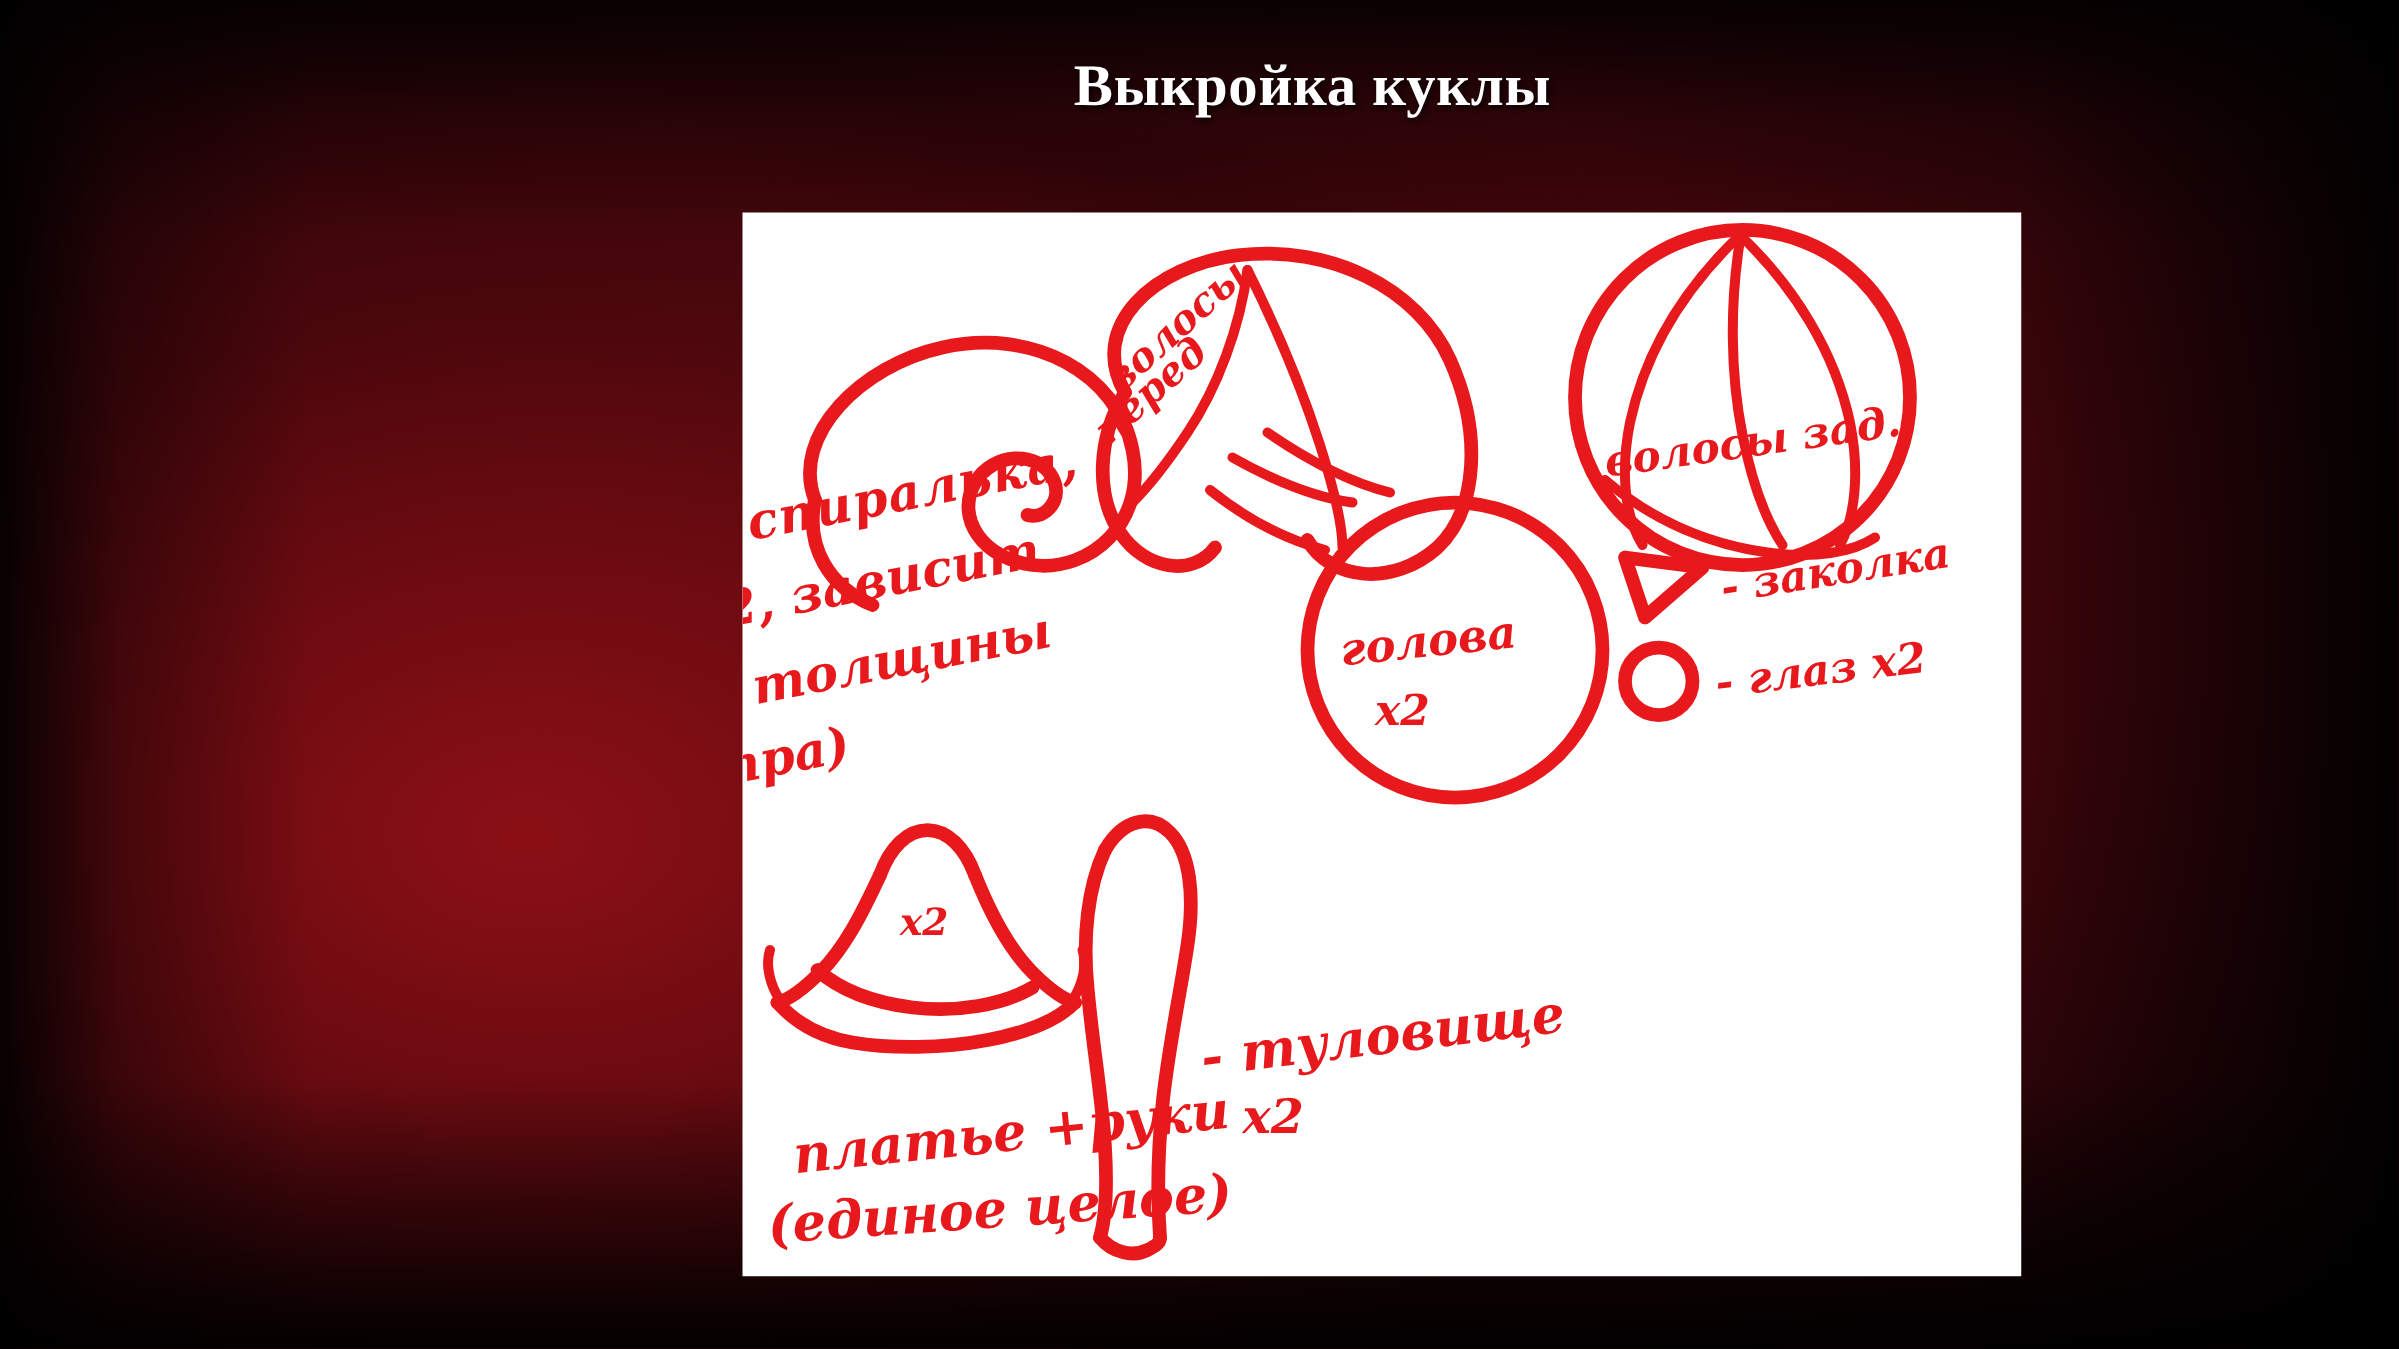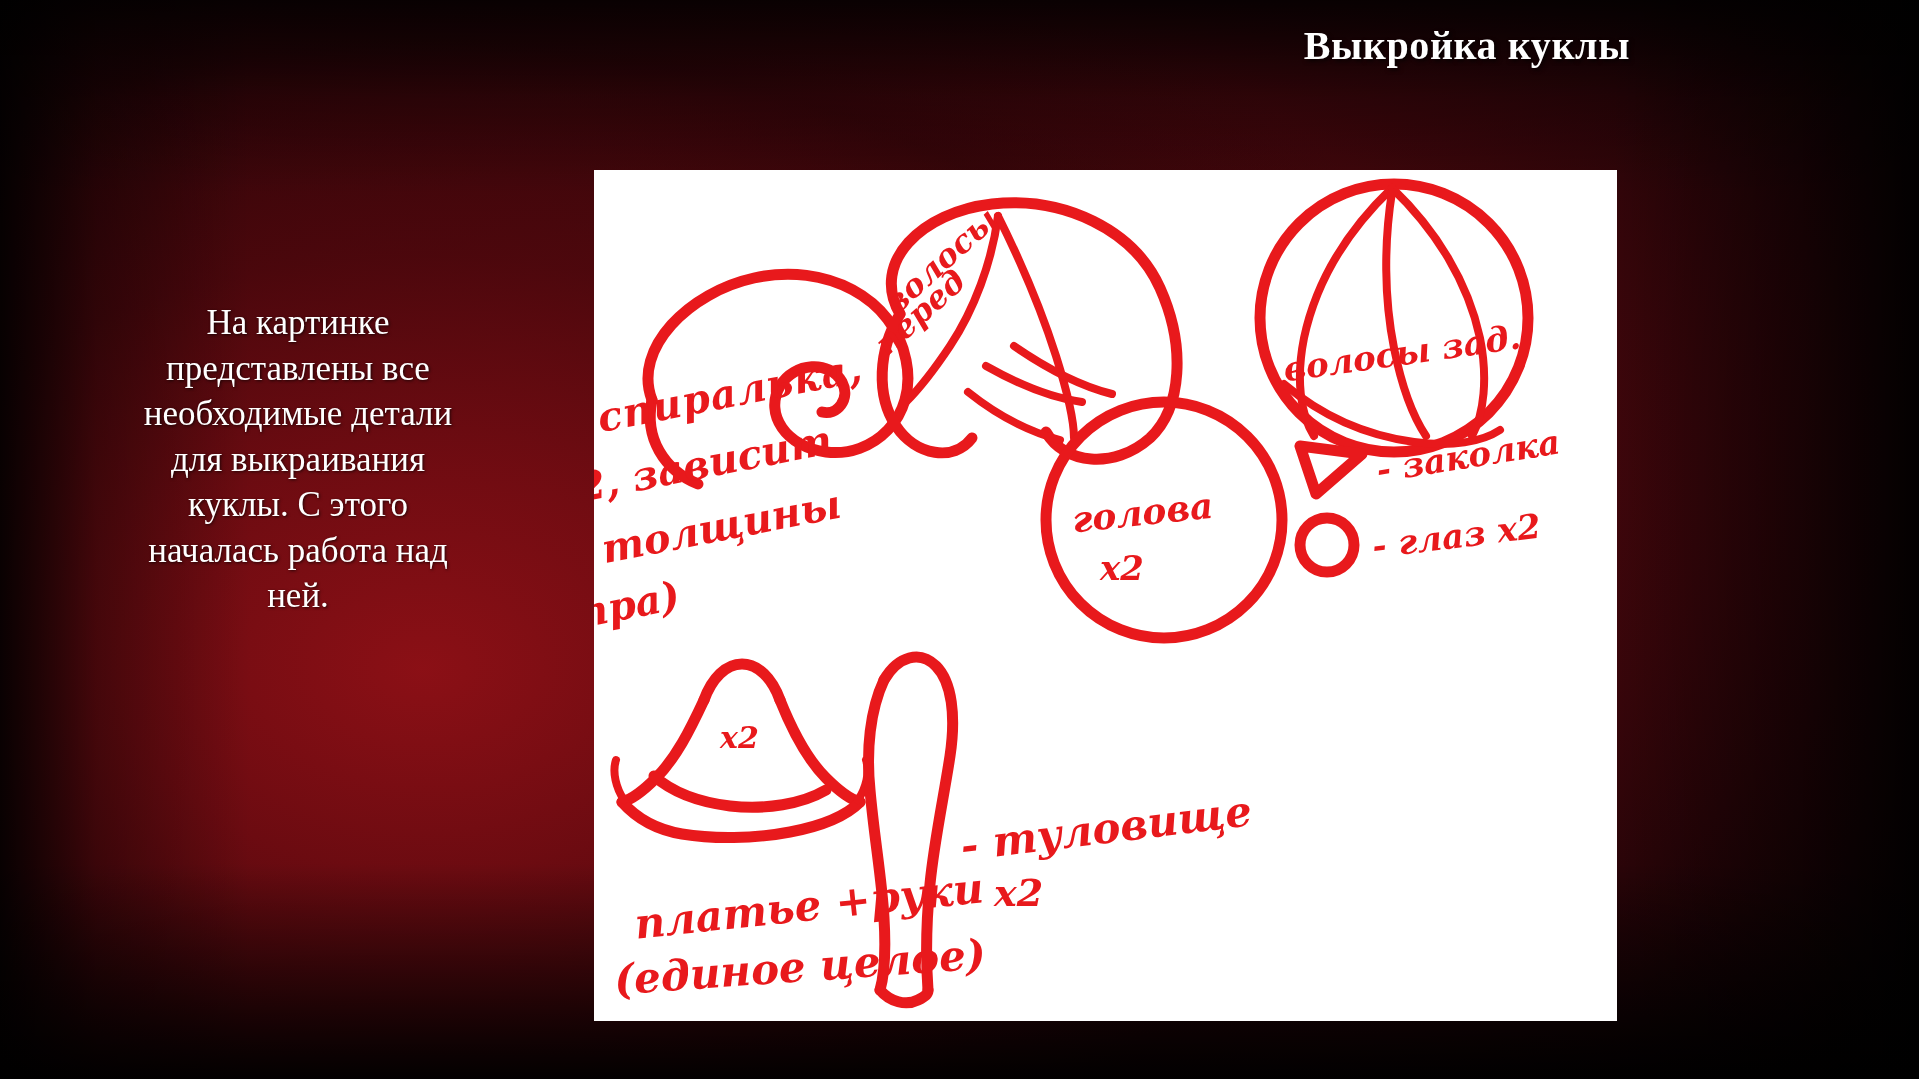--- a/index.html
+++ b/index.html
@@ -45,27 +45,27 @@
       linear-gradient(180deg, rgba(0,0,0,0.82) 0%, rgba(0,0,0,0.25) 9%, rgba(0,0,0,0) 18%,
                                rgba(0,0,0,0) 80%, rgba(0,0,0,0.55) 92%, rgba(0,0,0,0.95) 100%),
       linear-gradient(90deg, rgba(0,0,0,0.9) 0%, rgba(0,0,0,0.35) 5%, rgba(0,0,0,0) 13%,
                               rgba(0,0,0,0) 84%, rgba(0,0,0,0.5) 94%, rgba(0,0,0,0.92) 100%);
   }
 
   
   #slide-title {
     position: absolute;
     left: 470px;
-    top: 24px;
+    top: 44px;
     width: 1160px;
-    text-align: right;
+    text-align: center;
     color: #ffffff;
     font-family: "Liberation Serif", serif;
     font-weight: bold;
-    font-size: 40px;
+    font-size: 47px;
     letter-spacing: 0.6px;
     line-height: 1.1;
     text-shadow: 2px 2px 4px rgba(0,0,0,0.75);
     z-index: 5;
   }
 
   
   #body-text {
     position: absolute;
     left: 138px;
@@ -113,21 +113,20 @@
     stroke: none;
   }
 </style>
 </head>
 <body>
 
 <div id="slide">
 
   <div id="slide-title">Выкройка куклы</div>
 
-  <div id="body-text">На картинке представлены все необходимые детали для выкраивания куклы. С этого началась работа над ней.</div>
 
   <div id="picture-panel">
     <svg id="pattern-svg" viewBox="0 0 1023 851" xmlns="http://www.w3.org/2000/svg">
 
       <g>
         <path class="ink ink-thick" d="M 58 230
           C 38 178, 96 122, 160 108
           C 232 92, 300 128, 312 190
           C 324 248, 278 288, 232 282
           C 192 277, 170 244, 186 216

